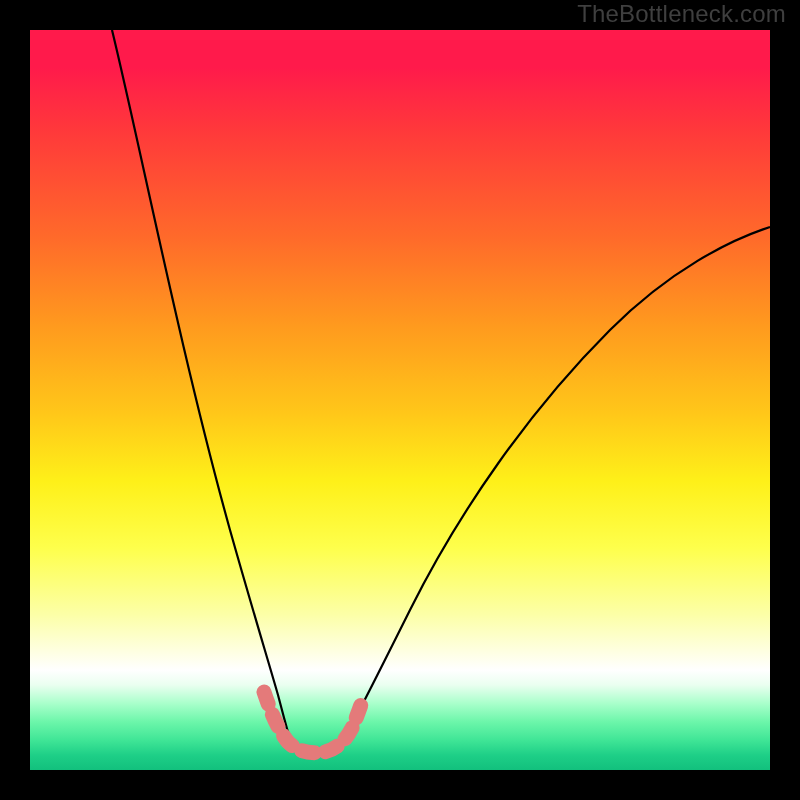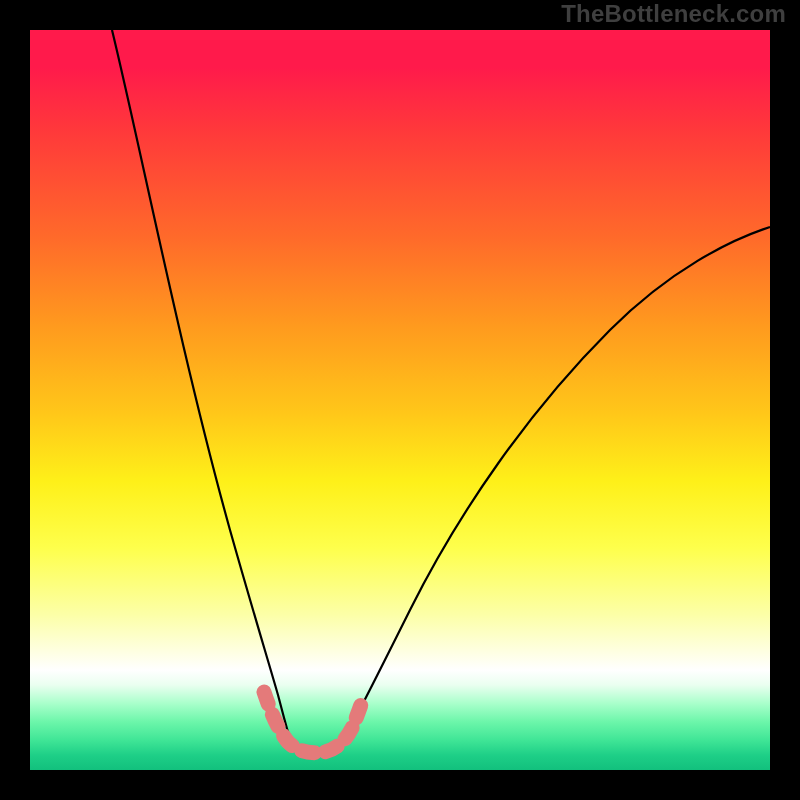--- a/index.html
+++ b/index.html
@@ -15,21 +15,21 @@
     height: 800px;
     background: #000;
     position: relative;
     box-sizing: border-box;
   }
   .watermark {
     position: absolute;
     top: 0;
     right: 14px;
     font-size: 24px;
-    font-weight: 700;
+    font-weight: 400;
     color: #3f3f3f;
     letter-spacing: 0.2px;
   }
   .plot {
     position: absolute;
     left: 30px;
     top: 30px;
     width: 740px;
     height: 740px;
     background: linear-gradient(

